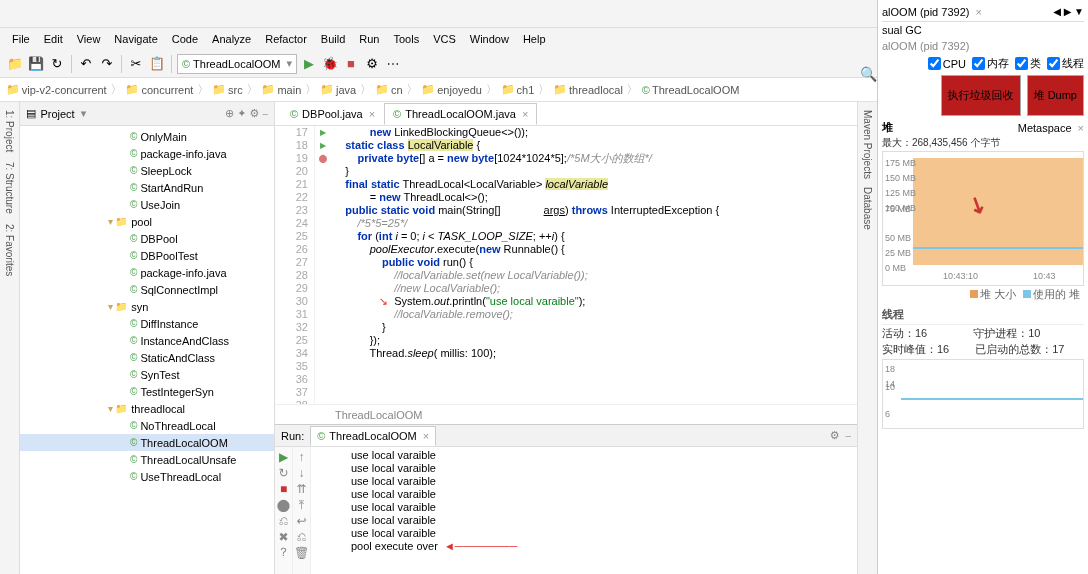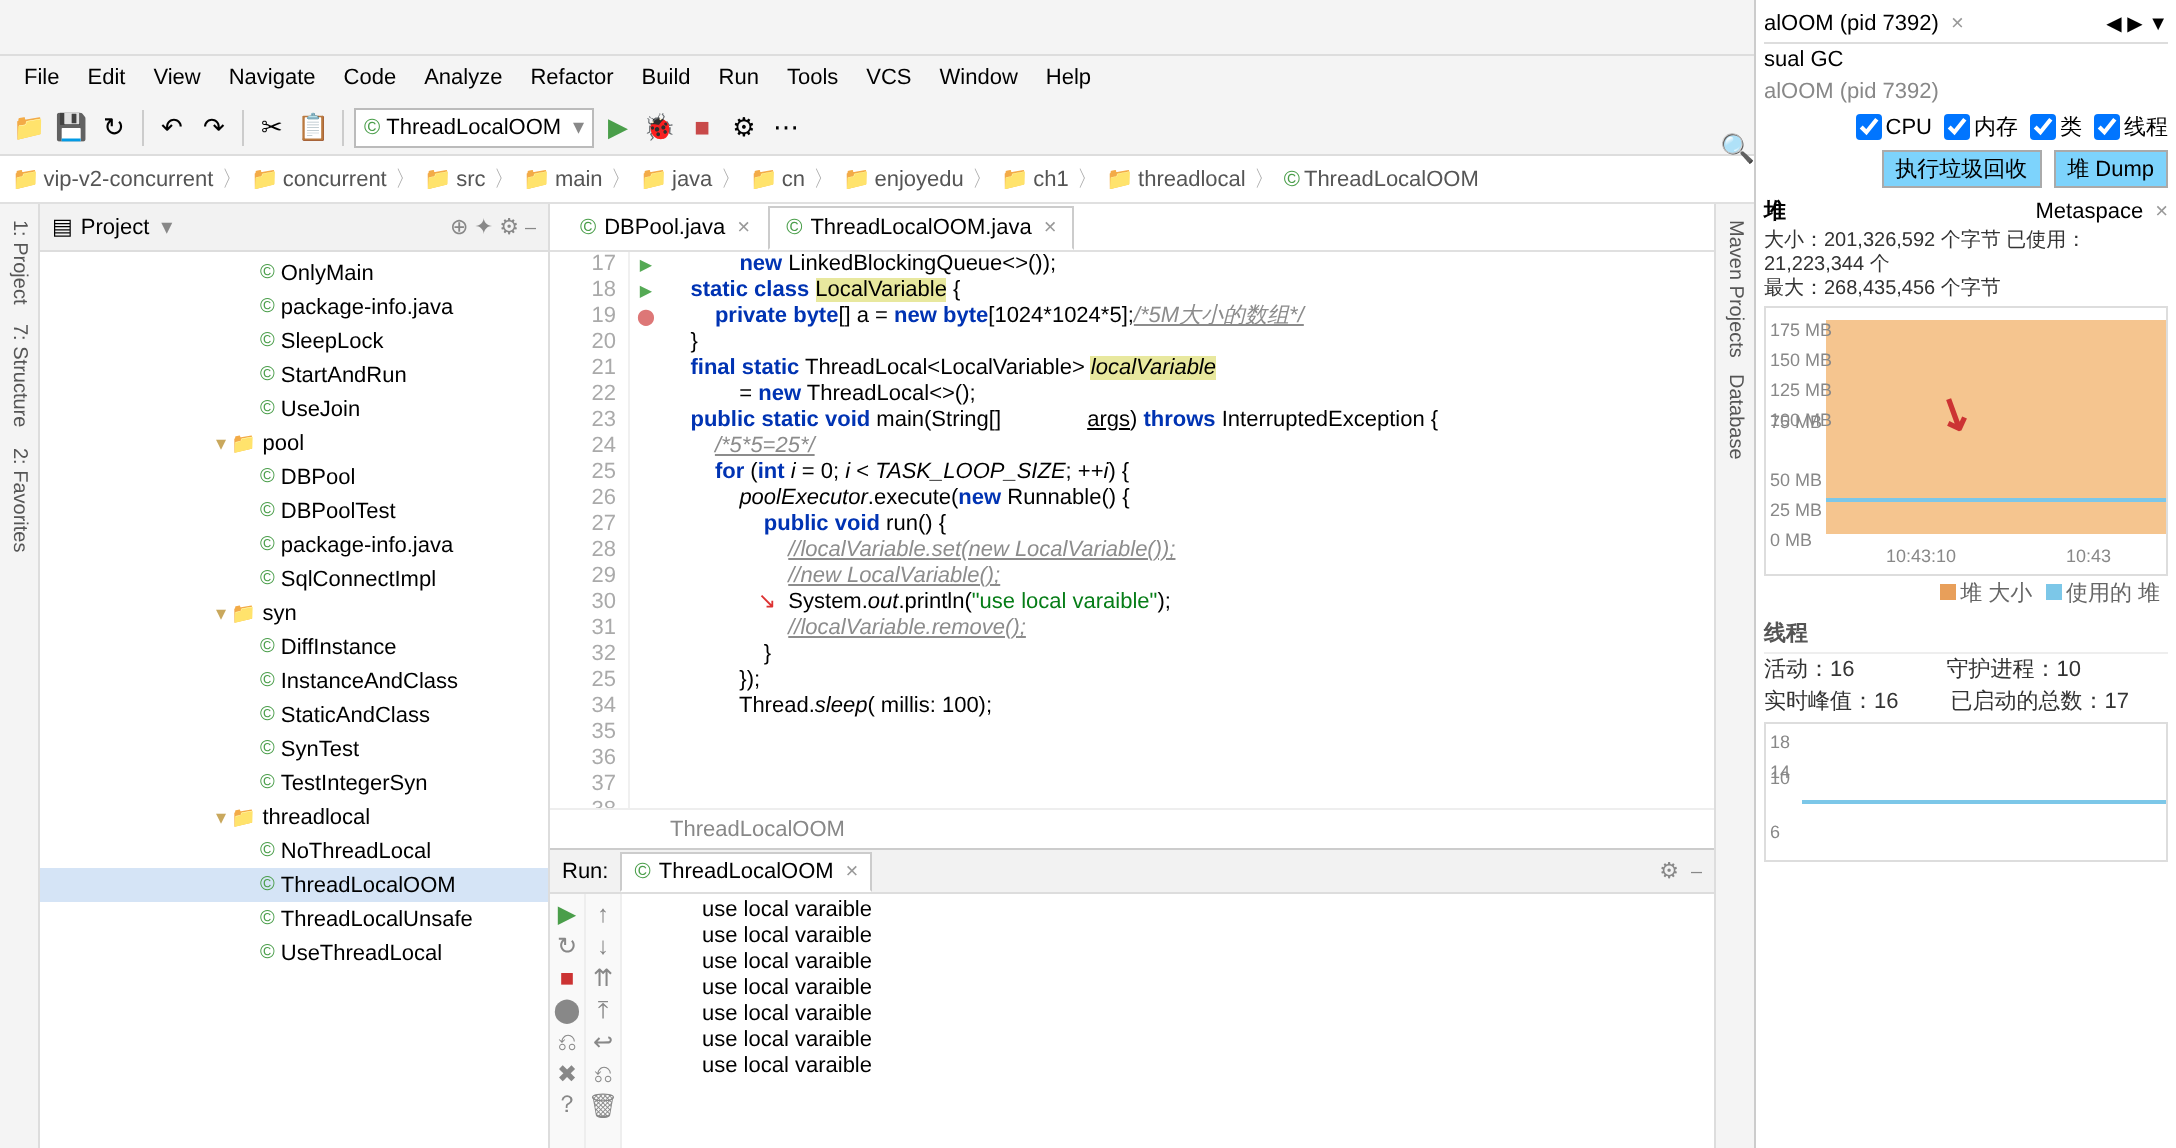--- a/index.html
+++ b/index.html
@@ -32,39 +32,39 @@
 .editor-tabs { height:24px; background:#fff; border-bottom:1px solid #e0e0e0; display:flex; align-items:center; padding-left:6px; gap:0;}
 .etab { height:22px; display:flex; align-items:center; padding:0 8px; gap:4px; border:1px solid transparent; cursor:pointer; font-size:11px;}
 .etab.active { background:#fff; border:1px solid #ccc; border-bottom:1px solid #fff;}
 .etab .x { color:#999; margin-left:2px;}
 .editor-body { flex:1; display:flex; font-family: Consolas, monospace; font-size:12px; overflow:auto; min-height:0;}
 .gutter-nums { width:40px; background:#fff; text-align:right; color:#aaa; padding-right:6px; line-height:13px; border-right:1px solid #f0f0f0;}
 .gutter-marks { width:16px; background:#fff; line-height:13px;}
 .code { flex:1; white-space:pre; line-height:13px; padding-left:2px;}
 .code .kw { color:#0033b3; font-weight:bold;}
 .code .str { color:#067d17;}
-.code .cm { color:#8c8c8c; font-style:italic;text-decoration:underline;}
+.code .cm { color:#8c8c8c; font-style:italic;}
 .code .hl { background:#e8e89e;}
 .code .fn { font-style:italic;}
 .code .uline { text-decoration:underline;padding-left:40px;}
 .editor-status { height:20px; background:#fff; border-top:1px solid #eee; color:#888; padding-left:60px; display:flex; align-items:center; font-size:11px;}
 .run-panel { height:150px; border-top:1px solid #ccc; background:#fff; display:flex; flex-direction:column;}
 .run-hdr { height:22px; background:#f2f2f2; border-bottom:1px solid #ddd; display:flex; align-items:center; padding:0 6px; gap:6px; font-size:11px;}
 .run-hdr .spacer { flex:1;}
 .run-body { flex:1; display:flex;}
 .run-side { width:18px; background:#f9f9f9; border-right:1px solid #eee; display:flex; flex-direction:column; align-items:center; padding-top:2px; gap:1px;}
 .run-side .rb { width:15px; height:15px; display:flex; align-items:center; justify-content:center; font-size:12px; cursor:pointer;}
 .run-console { flex:1; font-family:Consolas,monospace; font-size:12px; line-height:13px; padding:2px 40px; white-space:pre; position:relative;}
 .right-gutter{ width:20px; background:#f4f4f4; border-left:1px solid #ddd; display:flex; flex-direction:column; align-items:center; padding-top:4px;}
 .right-gutter .tab{ writing-mode: vertical-rl; font-size:10px; color:#555; padding:4px 2px; cursor:pointer;}
 .profiler { flex:1; background:#fff; display:flex; flex-direction:column; padding:2px 4px; font-size:11px; overflow:hidden;}
 .profiler .top-tab { height:20px; display:flex; align-items:center; gap:4px; border-bottom:1px solid #ddd;}
 .profiler .row { display:flex; align-items:center; gap:6px; padding:2px 0;}
 .profiler .chk { display:flex; align-items:center; gap:2px;}
-.profiler .btn { border:1px solid #aaa; padding:1px 6px; background:#7dd3fc; cursor:pointer;}
+.profiler .btn { border:1px solid #aaa; padding:12px 6px; background:#b91c1c; cursor:pointer;}
 .profiler .stats { font-size:10px; line-height:12px; color:#333;}
 .profiler .chart { height:135px; border:1px solid #ddd; position:relative; margin-top:2px; background:#fff;}
 .profiler .chart .area { position:absolute; left:30px; right:0; top:6px; bottom:20px; background:linear-gradient(#f5c58f,#f5c58f);}
 .profiler .chart .line-b{ position:absolute; left:30px; right:0; bottom:36px; height:2px; background:#7cc7e8;}
 .profiler .chart .yl { position:absolute; left:2px; font-size:9px; color:#888;}
 .profiler .chart .arrow { position:absolute; left:85px; top:40px; color:#c33; font-size:22px; transform:rotate(25deg); font-weight:bold;}
 .profiler .chart .xlab { position:absolute; bottom:4px; font-size:9px; color:#888;}
 .profiler .legend { text-align:right; font-size:10px; color:#666; padding:1px 4px;}
 .profiler .legend .sq { display:inline-block; width:8px; height:8px; margin-right:2px;}
 .profiler .sect { height:20px; display:flex; align-items:center; color:#555; border-bottom:1px solid #eee; margin-top:2px;}
@@ -356,21 +356,21 @@
             </div>
           <div class="run-side" id="runside2">
               <div class="rb" style="color:#888;">↑</div>
               <div class="rb" style="color:#888;">↓</div>
               <div class="rb" style="color:#888;">⇈</div>
               <div class="rb" style="color:#888;">⤒</div>
               <div class="rb" style="color:#888;">↩</div>
               <div class="rb" style="color:#888;">⎌</div>
               <div class="rb" style="color:#888;">🗑</div>
             </div>
-          <div class="run-console" id="console"><div>use local varaible</div><div>use local varaible</div><div>use local varaible</div><div>use local varaible</div><div>use local varaible</div><div>use local varaible</div><div>use local varaible</div></div>
+          <div class="run-console" id="console"><div>use local varaible</div><div>use local varaible</div><div>use local varaible</div><div>use local varaible</div><div>use local varaible</div><div>use local varaible</div><div>use local varaible</div><div>pool execute over  <span style="color:#d33;font-weight:bold;">◄────────</span></div></div>
         </div>
       </div>
     </div>
 
     <div class="right-gutter" id="rightgutter">
         <span class="tab">Maven Projects</span>
         <span class="tab">Database</span>
       </div>
   </div>
 
@@ -404,21 +404,20 @@
   </div>
   <div class="row" style="justify-content:flex-end;">
     <span class="btn">执行垃圾回收</span>
     <span class="btn">堆 Dump</span>
   </div>
   <div class="row">
       <b>堆</b>
       <span style="margin-left:auto;padding-left:11px;">Metaspace</span>
       <span style="color:#999;">×</span>
     </div>
-  <div class="stats">大小：201,326,592 个字节  已使用：21,223,344 个</div>
   <div class="stats">最大：268,435,456 个字节</div>
   <div class="chart" id="chart">
      <div class="area"></div>
      <div class="line-b"></div>
      <div class="arrow">↘</div>
   <div class="yl" style="top: 6px;">175 MB</div>
       <div class="yl" style="top: 21px;">150 MB</div>
       <div class="yl" style="top: 36px;">125 MB</div>
       <div class="yl" style="top: 51px;">100 MB</div>
       <div class="yl" style="top: 52px;">75 MB</div>

